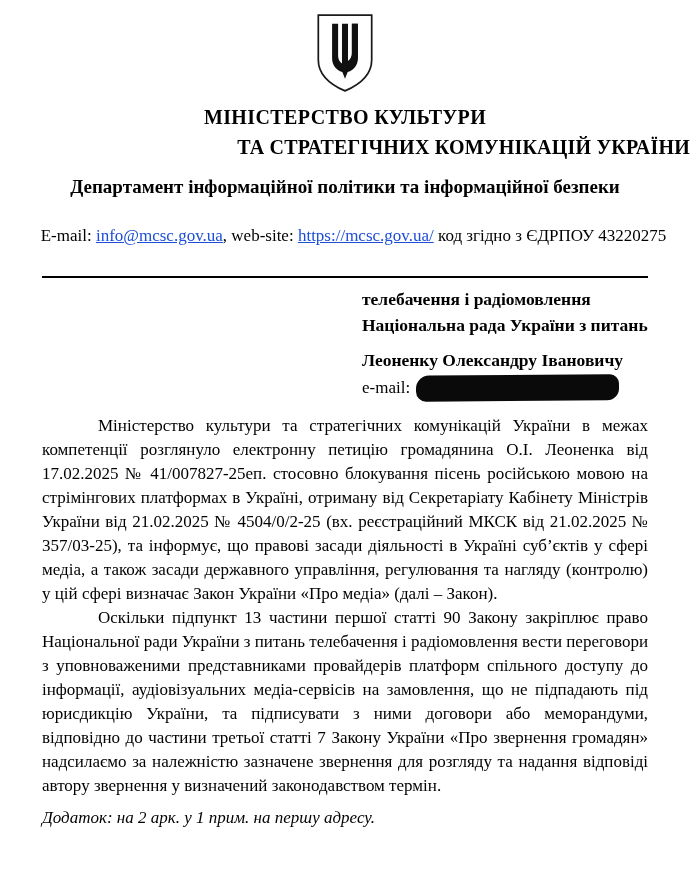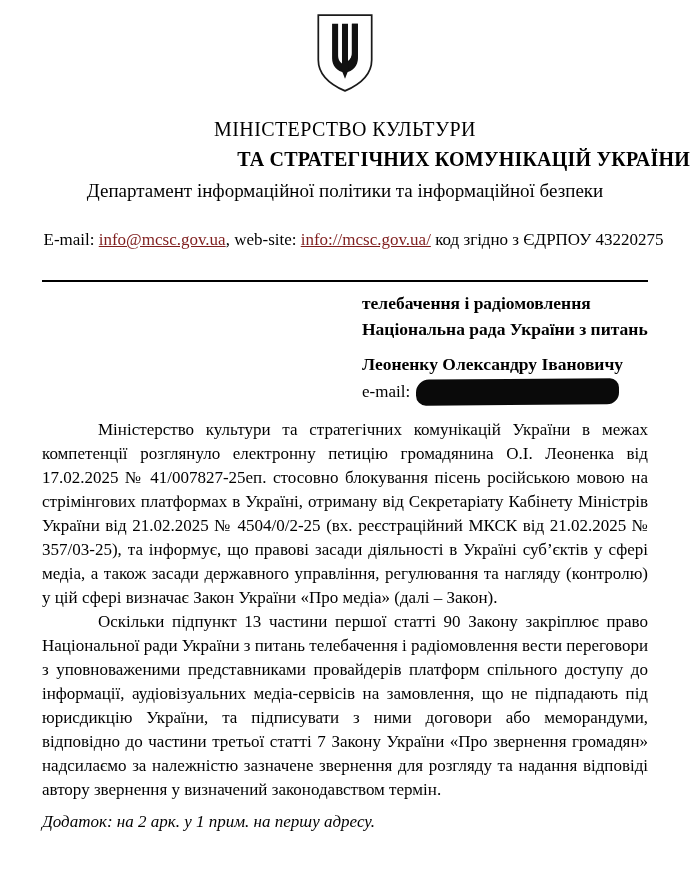--- a/index.html
+++ b/index.html
@@ -3,26 +3,26 @@
 <meta charset="utf-8">
 <style>
   html, body { margin: 0; padding: 0; background: #ffffff; }
   .page {
     width: 690px; height: 878px; background: #ffffff; color: #000;
     font-family: "Liberation Serif", "DejaVu Serif", serif;
     overflow: hidden; box-sizing: border-box; position: relative;
   }
   .emblem-wrap { text-align: center; padding-top: 8px; height: 92px; }
   .emblem-wrap svg { width: 62px; height: 90px; }
-  .t1 { margin-top: 14px; text-align: center; font-weight: 400; font-size: 20px; line-height: 30px; letter-spacing: .4px; }
+  .t1 { margin-top: 2px; text-align: center; font-weight: 700; font-size: 20px; line-height: 30px; letter-spacing: .4px; }
   .t2 { text-align: right; font-weight: 700; font-size: 20px; line-height: 30px; letter-spacing: .2px; }
-  .dept { margin-top: 4px; text-align: center; font-weight: 400; font-size: 19px; line-height: 26px; }
+  .dept { margin-top: 12px; text-align: center; font-weight: 700; font-size: 19px; line-height: 26px; }
   .addr { margin-top: 12px; text-align: center; font-size: 17px; line-height: 22px; }
   .email-line { text-align: center; font-size: 17px; line-height: 24px; white-space: pre-wrap; }
-  .link { color: #7f1d1d; text-decoration: underline; cursor: pointer; }
+  .link { color: #1d4ed8; text-decoration: underline; cursor: pointer; }
   hr.sep { border: none; border-top: 2px solid #000; margin: 4px 42px 0 42px; }
   .recipient { margin: 8px 42px 0 362px; font-weight: 700; font-size: 17.5px; line-height: 26px; }
   .addressee { margin: 10px 42px 0 362px; font-weight: 700; font-size: 17.5px; line-height: 24px; }
   .email-row { margin: 2px 42px 0 362px; font-size: 17px; display: flex; align-items: center; height: 28px; }
   .redacted {
     display: inline-block; width: 203px; height: 26px; background: #0a0a0a;
     border-radius: 13px 9px 12px 10px; margin-left: 6px; transform: rotate(-0.4deg);
   }
   .subject { margin: 14px 42px 0 42px; font-style: italic; font-size: 17px; line-height: 24px; }
   .body-par { margin: 0 42px; font-size: 17px; line-height: 24px; text-align: justify; text-indent: 56px; }
@@ -45,21 +45,21 @@
       </g>
     </svg>
   </div>
 
   <div class="t1">МІНІСТЕРСТВО КУЛЬТУРИ</div>
   <div class="t2">ТА СТРАТЕГІЧНИХ КОМУНІКАЦІЙ УКРАЇНИ</div>
   <div class="dept">Департамент інформаційної політики та інформаційної безпеки</div>
 
 
   <div class="email-line">
-    <span>E-mail: </span><a class="link">info@mcsc.gov.ua</a><span>, web-site: </span><a class="link">info://mcsc.gov.ua/</a><span> код згідно з ЄДРПОУ 43220275</span>
+    <span>E-mail: </span><a class="link">info@mcsc.gov.ua</a><span>, web-site: </span><a class="link">https://mcsc.gov.ua/</a><span> код згідно з ЄДРПОУ 43220275</span>
   </div>
 
   <hr class="sep">
 
   <div class="recipient">
     <div>телебачення і радіомовлення</div>
     <div>Національна рада України з питань</div>
   </div>
 
   <div class="addressee">Леоненку Олександру Івановичу</div>

